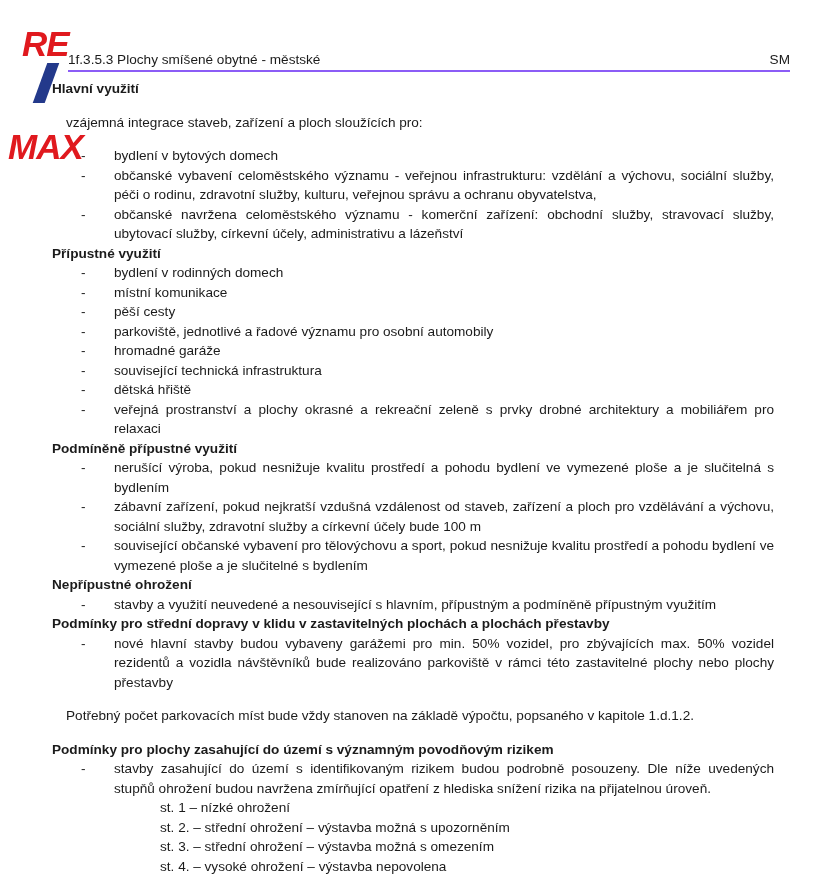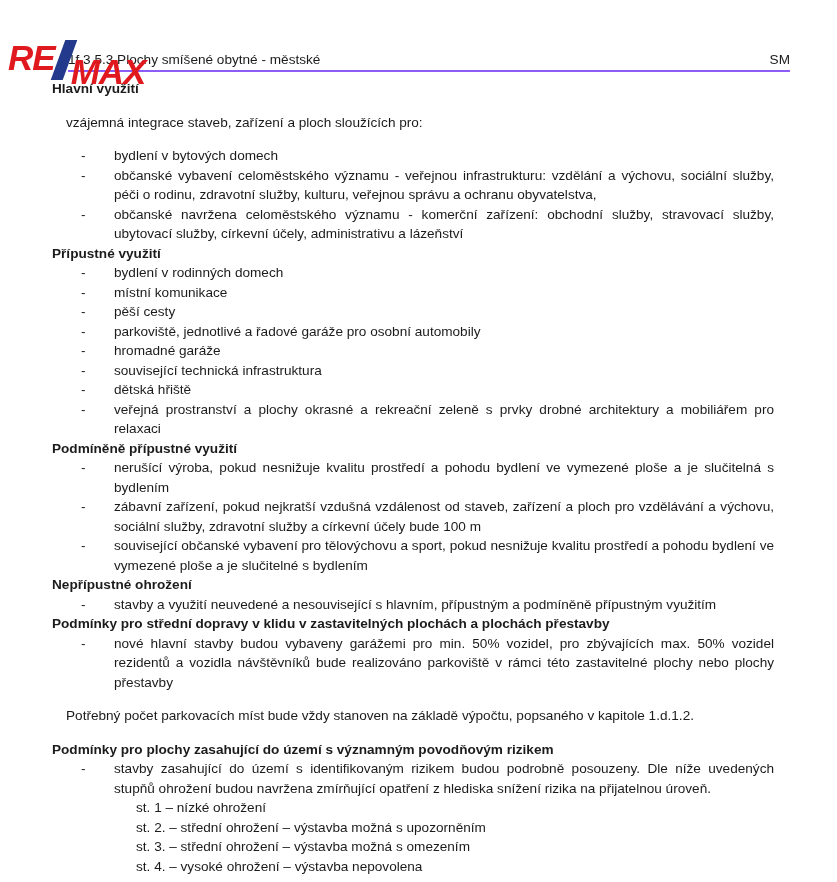--- a/index.html
+++ b/index.html
@@ -35,20 +35,21 @@
     left: 8px;
     top: 26px;
     display: flex;
     align-items: center;
     font-weight: bold;
     font-style: italic;
     font-size: 35px;
     letter-spacing: -1px;
     z-index: 5;
     user-select: none;
+    flex-direction: column;
   }
   .logo .re, .logo .max { line-height: 1; }
   .logo .slash {
     display: inline-block;
     width: 12px;
     height: 40px;
     transform: skewX(-20deg);
     margin: 0 1px 0 3px;
     position: relative;
     top: 2px;
@@ -74,21 +75,21 @@
     padding-left: 62px;
     text-align: justify;
     margin: 0;
   }
   .bullet .dash {
     position: absolute;
     left: 29px;
     top: 0;
   }
   .subline {
-    margin-left: 84px;
+    margin-left: 108px;
   }
 </style>
 </head>
 <body>
 
 <div class="page">
 
   <div class="header-rule">
     <span>1f.3.5.3 Plochy smíšené obytné - městské</span>
     <span>SM</span>
@@ -105,21 +106,21 @@
     <div class="sec-heading">Hlavní využití</div>
     <p class="para">vzájemná integrace staveb, zařízení a ploch sloužících pro:</p>
     <div class="bullet"><span class="dash">-</span><span>bydlení v bytových domech</span></div>
     <div class="bullet"><span class="dash">-</span><span>občanské vybavení celoměstského významu - veřejnou infrastrukturu: vzdělání a výchovu, sociální služby, péči o rodinu, zdravotní služby, kulturu, veřejnou správu a ochranu obyvatelstva,</span></div>
     <div class="bullet"><span class="dash">-</span><span>občanské navržena celoměstského významu - komerční zařízení: obchodní služby, stravovací služby, ubytovací služby, církevní účely, administrativu a lázeňství</span></div>
 
     <div class="sec-heading">Přípustné využití</div>
     <div class="bullet"><span class="dash">-</span><span>bydlení v rodinných domech</span></div>
     <div class="bullet"><span class="dash">-</span><span>místní komunikace</span></div>
     <div class="bullet"><span class="dash">-</span><span>pěší cesty</span></div>
-    <div class="bullet"><span class="dash">-</span><span>parkoviště, jednotlivé a řadové garáže pro osobní automobily</span></div>
+    <div class="bullet"><span class="dash">-</span><span>parkoviště, jednotlivé a řadové významu pro osobní automobily</span></div>
     <div class="bullet"><span class="dash">-</span><span>hromadné garáže</span></div>
     <div class="bullet"><span class="dash">-</span><span>související technická infrastruktura</span></div>
     <div class="bullet"><span class="dash">-</span><span>dětská hřiště</span></div>
     <div class="bullet"><span class="dash">-</span><span>veřejná prostranství a plochy okrasné a rekreační zeleně s prvky drobné architektury a mobiliářem pro relaxaci</span></div>
 
     <div class="sec-heading">Podmíněně přípustné využití</div>
     <div class="bullet"><span class="dash">-</span><span>nerušící výroba, pokud nesnižuje kvalitu prostředí a pohodu bydlení ve vymezené ploše a je slučitelná s bydlením</span></div>
     <div class="bullet"><span class="dash">-</span><span>zábavní zařízení, pokud nejkratší vzdušná vzdálenost od staveb, zařízení a ploch pro vzdělávání a výchovu, sociální služby, zdravotní služby a církevní účely bude 100 m</span></div>
     <div class="bullet"><span class="dash">-</span><span>související občanské vybavení pro tělovýchovu a sport, pokud nesnižuje kvalitu prostředí a pohodu bydlení ve vymezené ploše a je slučitelné s bydlením</span></div>
 

